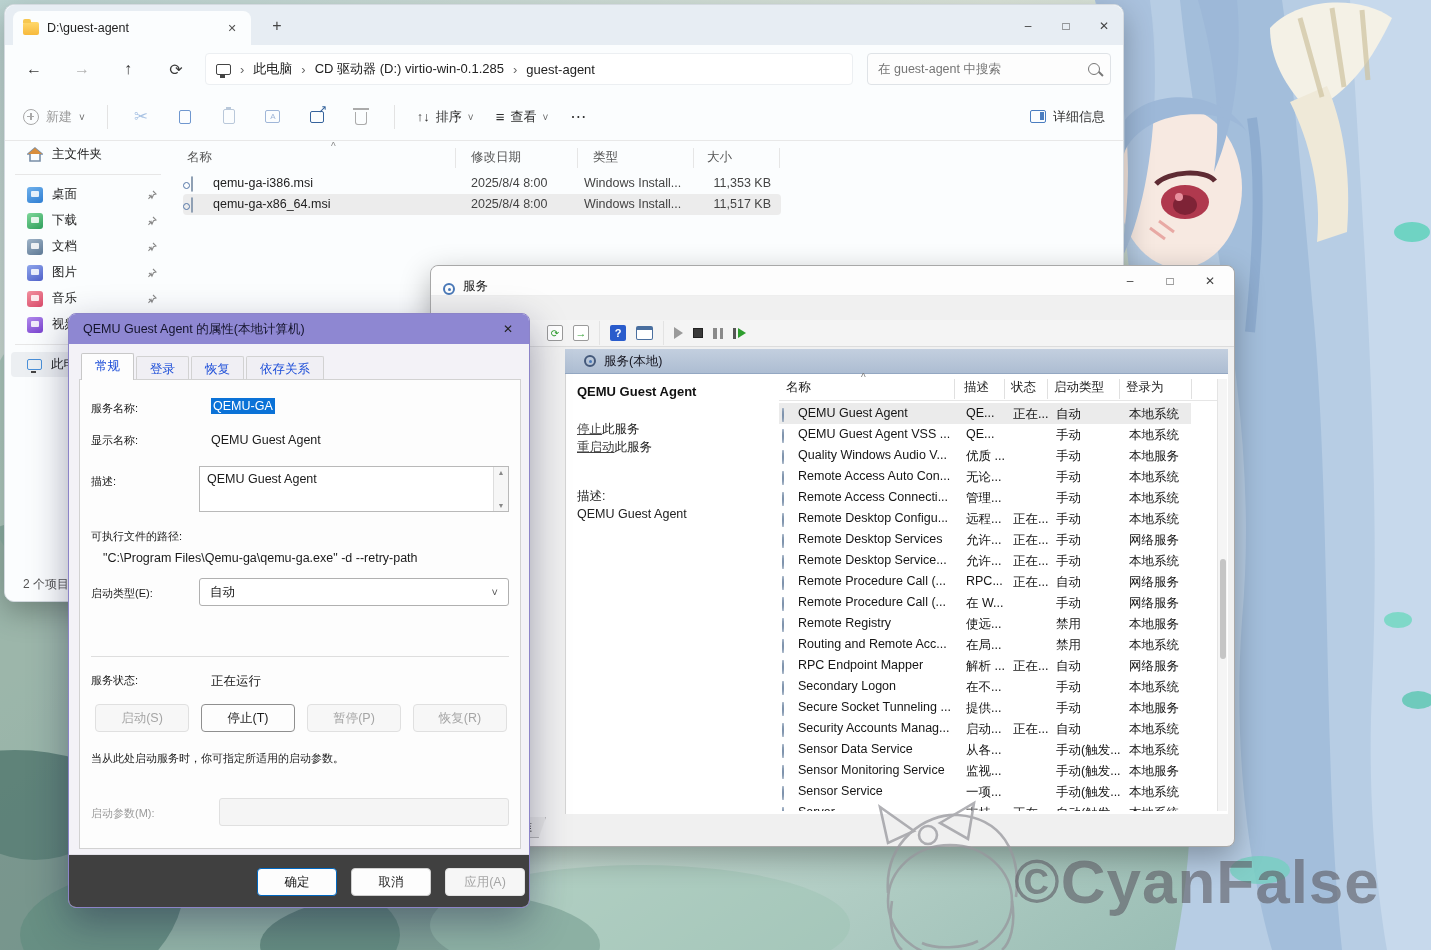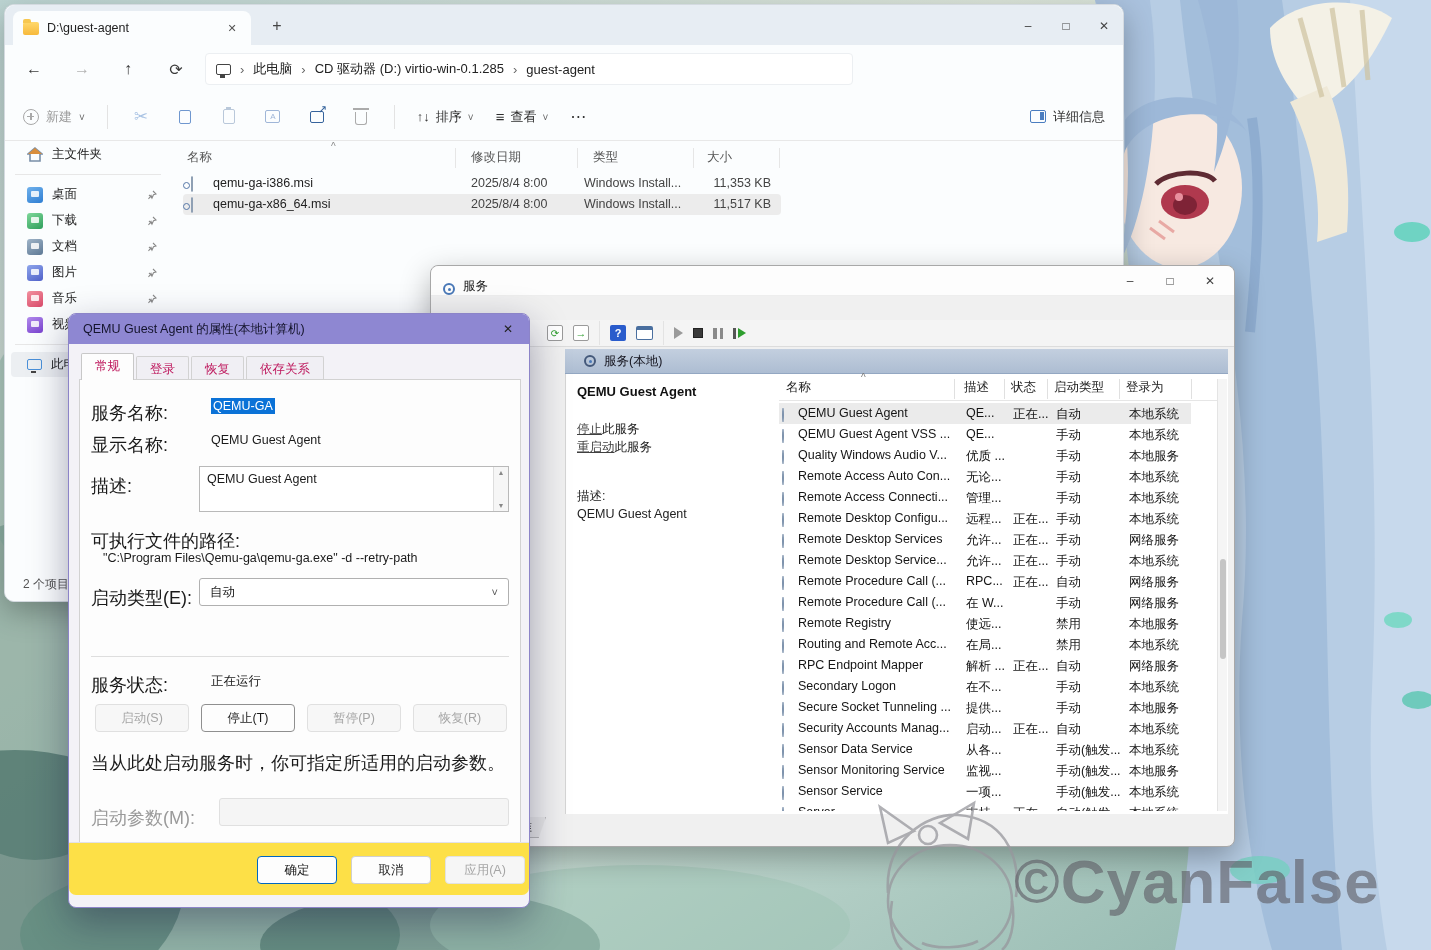--- a/index.html
+++ b/index.html
@@ -147,39 +147,39 @@
     clip-path:polygon(0 0,100% 0,86% 100%,14% 100%); }
   .svc-tab.active { background:#fff; }
 
   
   #dialog { left:68px; top:313px; width:462px; height:595px; z-index:30; background:#f3f2f7;
     border:1px solid #8c84c8; border-radius:8px; box-shadow:0 14px 38px rgba(20,20,60,.38); }
   .dlg-titlebar { position:absolute; left:0; top:0; width:100%; height:30px; background:#8e87d2; border-radius:7px 7px 0 0;
     display:flex; align-items:center; padding:0 14px; font-size:12.5px; color:#14142c; }
   .dlg-close { position:absolute; right:6px; top:3px; width:30px; height:24px; display:flex; align-items:center; justify-content:center; color:#222; font-size:12px; }
   .dlg-tabs { position:absolute; left:12px; top:39px; display:flex; align-items:flex-end; }
-  .dlg-tab { height:24px; padding:4px 13px; font-size:12.5px; color:#be185d; border:1px solid #d2d2d2; border-bottom:none; background:#f0eff4; margin-right:2px; border-radius:2px 2px 0 0; }
+  .dlg-tab { height:24px; padding:4px 13px; font-size:12.5px; color:#1d4ed8; border:1px solid #d2d2d2; border-bottom:none; background:#f0eff4; margin-right:2px; border-radius:2px 2px 0 0; }
   .dlg-tab.active { background:#fdfdfd; height:27px; border-color:#c8c8c8; position:relative; z-index:2; }
   .dlg-page { position:absolute; left:10px; top:65px; width:442px; height:470px; background:#fdfdfd; border:1px solid #d2d2d2; }
-  .dlg-label { position:absolute; font-size:18px; color:#1a1a1a; white-space:nowrap; }
+  .dlg-label { position:absolute; font-size:11px; color:#1a1a1a; white-space:nowrap; }
   .dlg-value { position:absolute; font-size:12.5px; color:#1a1a1a; white-space:nowrap;margin-left:12px; }
   .hl-select { background:#0b72d7; color:#fff; padding:1px 2px; }
   .desc-box { position:absolute; left:130px; top:152px; width:310px; height:46px; border:1px solid #b9b9b9; background:#fff; }
   .desc-box .txt { position:absolute; left:7px; top:5px; font-size:12.5px; color:#1a1a1a; }
   .desc-scroll { position:absolute; right:0; top:0; width:15px; height:100%; background:#f6f6f6; border-left:1px solid #ddd;
     display:flex; flex-direction:column; justify-content:space-between; align-items:center; padding:2px 0; font-size:7px; color:#888; }
   .dd-select { position:absolute; left:130px; top:264px; width:310px; height:28px; background:#fff; border:1px solid #b0b0b0; border-radius:3px;
     display:flex; align-items:center; padding:0 10px; font-size:12.5px; color:#1a1a1a; }
   .dd-chev { margin-left:auto; color:#555; font-size:11px; }
   .dlg-hr { position:absolute; left:22px; top:342px; width:418px; height:1px; background:#dedede; }
   .dlg-btn { position:absolute; height:28px; width:94px; border:1px solid #b5b5b5; background:#fdfdfd; border-radius:4px;
     font-size:12.5px; color:#1a1a1a; display:flex; align-items:center; justify-content:center; }
   .dlg-btn.disabled { border-color:#e0e0e0; background:#f7f7f7; color:#a5a5a5; }
   .params-input { position:absolute; left:150px; top:484px; width:290px; height:28px; background:#f5f5f5; border:1px solid #e0e0e0; border-radius:3px; }
-  .dlg-bottom { position:absolute; left:0; bottom:12px; width:100%; height:53px; background:#fde047; border-top:1px solid #e2e1e8; border-radius:0 0 7px 7px; }
+  .dlg-bottom { position:absolute; left:0; bottom:0; width:100%; height:53px; background:#404040; border-top:1px solid #e2e1e8; border-radius:0 0 7px 7px; }
   .bt { position:absolute; top:13px; width:80px; height:28px; border-radius:4px; font-size:12.5px; display:flex; align-items:center; justify-content:center; background:#fdfdfd; border:1px solid #cfcfcf; color:#1a1a1a; }
   .bt.default { border:1.6px solid #0067c0; }
   .bt.disabled { color:#a5a5a5; background:#f6f6f6; border-color:#e2e2e2; }
 </style>
 </head>
 <body>
 
 <svg id="wallpaper" class="abs" width="1431" height="950" viewBox="0 0 1431 950">
   <defs>
     <linearGradient id="bgg" x1="0" y1="0" x2="1" y2="1">
@@ -245,20 +245,24 @@
         </span>
         <span style="display:flex;align-items:center">
           <span class="crumb-sep">›</span>
           <span>CD 驱动器 (D:) virtio-win-0.1.285</span>
         </span>
         <span style="display:flex;align-items:center">
           <span class="crumb-sep">›</span>
           <span>guest-agent</span>
         </span>
       </div>
+    <div class="search-box">
+      <input placeholder="在 guest-agent 中搜索" style="">
+      <span class="search-glyph"></span>
+    </div>
   </div>
 
   <div class="exp-toolbar">
     <span class="tb-new">
       <span class="plus-circ"></span>
       <span>新建</span>
       <span class="tb-dd">˅</span>
     </span>
     <span class="tb-sep"></span>
     <span class="tb-ico ico-cut">✂</span>

